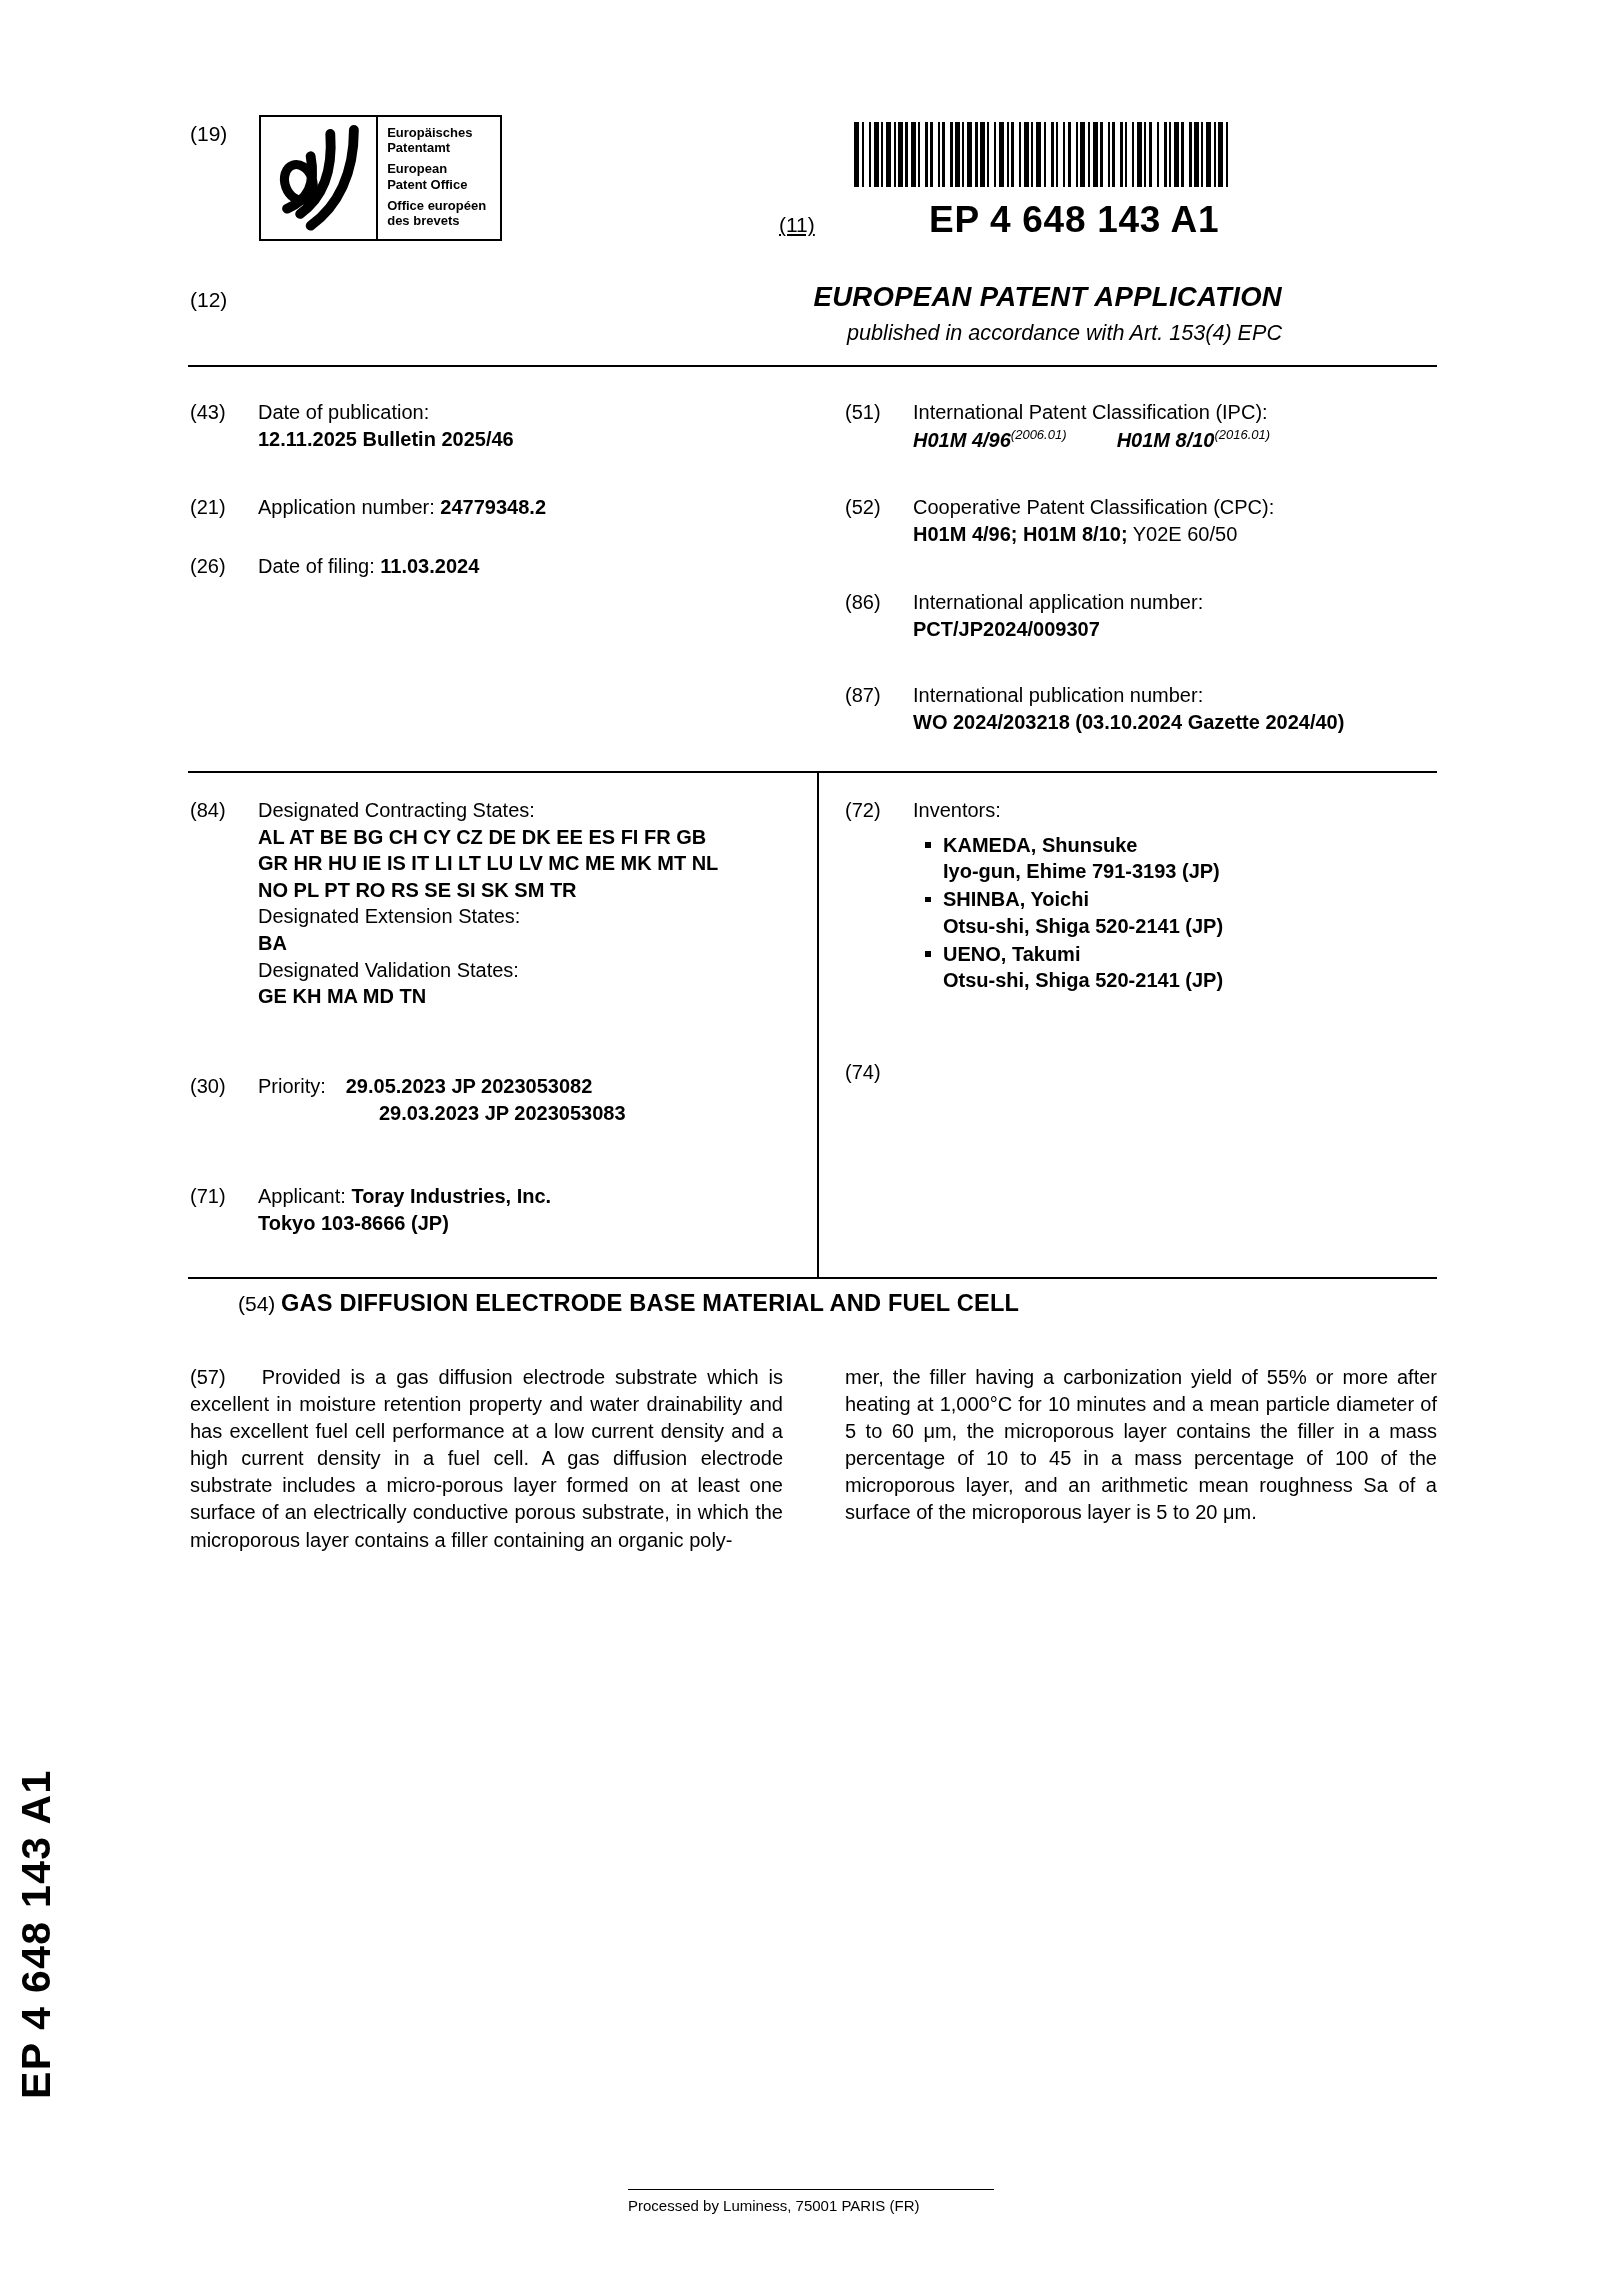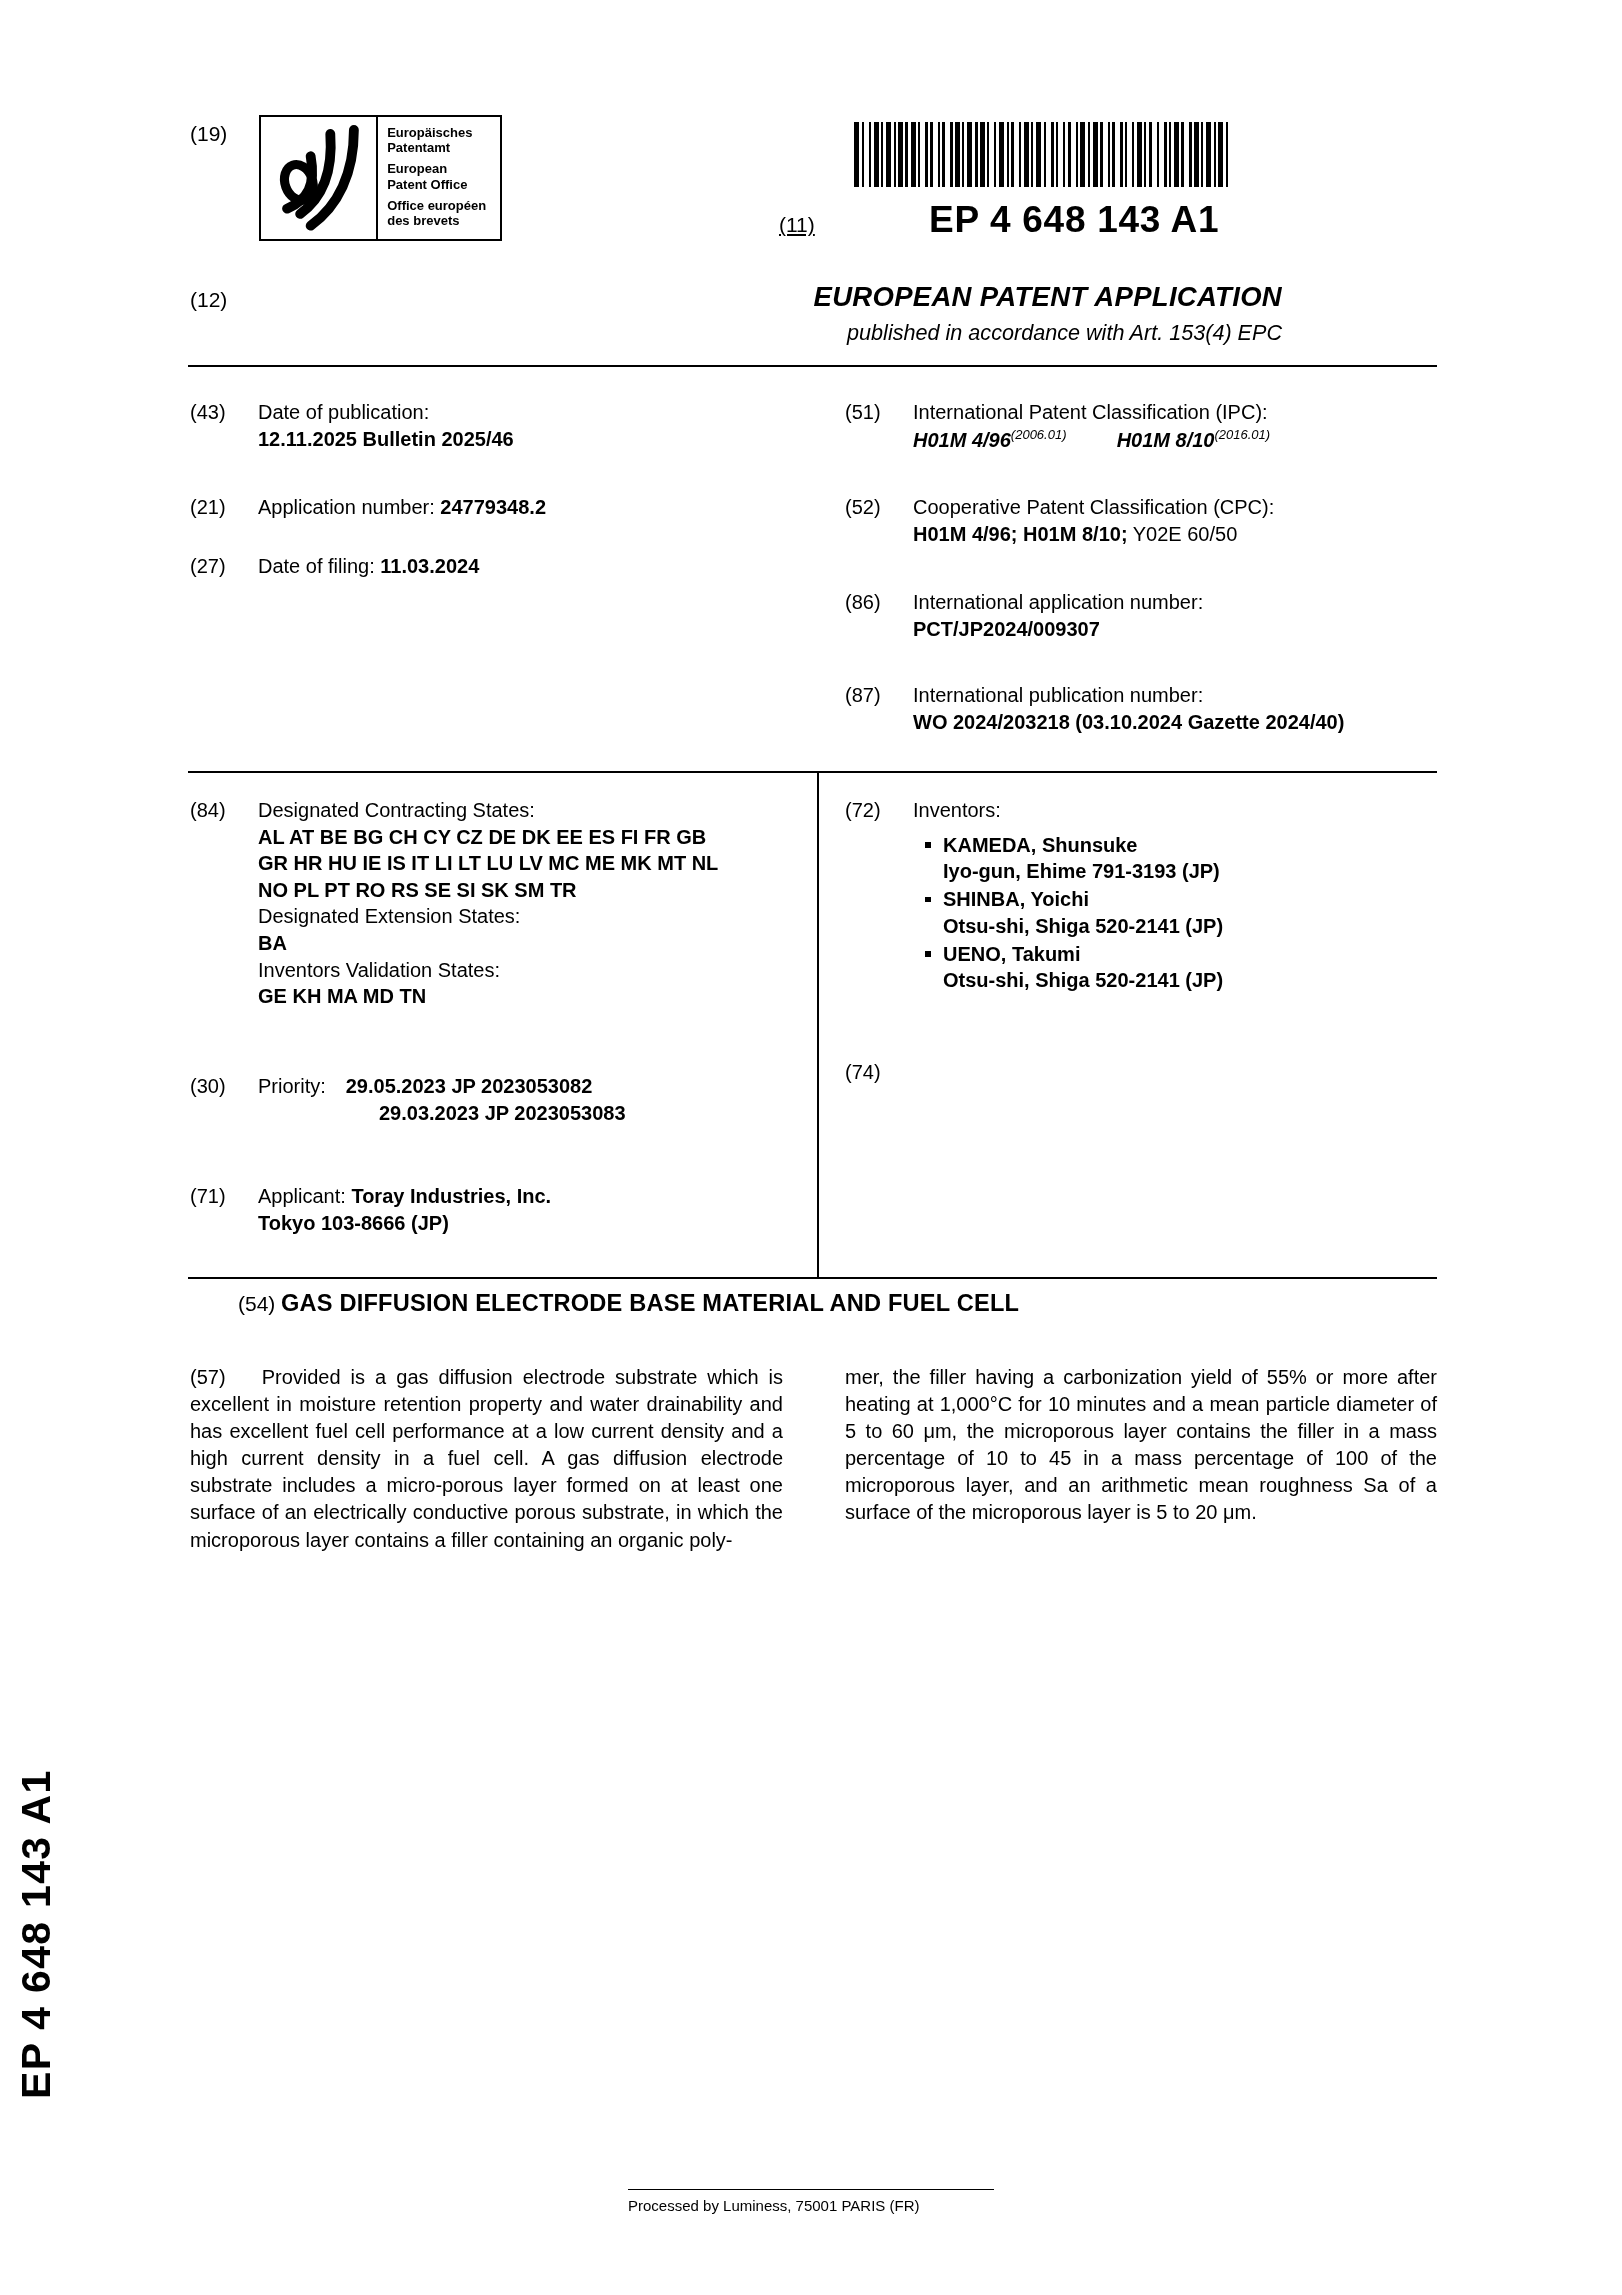--- a/index.html
+++ b/index.html
@@ -415,21 +415,21 @@
 
   <div class="field" style="left:190px; top:494px; width:609px;">
     <span class="code">(21)</span>
     <div class="body">
       <span>Application number:</span>
       <span class="b">24779348.2</span>
     </div>
   </div>
 
   <div class="field" style="left:190px; top:553px; width:609px;">
-    <span class="code">(27)</span>
+    <span class="code">(26)</span>
     <div class="body">
       <span>Date of filing:</span>
       <span class="b">11.03.2024</span>
     </div>
   </div>
 
   <div class="field" style="left:845px; top:399px; width:609px;">
     <span class="code">(51)</span>
     <div class="body">
       <span>International Patent Classification (IPC):</span>
@@ -469,21 +469,21 @@
 
   <div class="field" style="left:190px; top:797px; width:615px;">
     <span class="code">(84)</span>
     <div class="body">
       <span>Designated Contracting States:</span>
       <span class="indent b">AL AT BE BG CH CY CZ DE DK EE ES FI FR GB</span>
       <span class="indent b">GR HR HU IE IS IT LI LT LU LV MC ME MK MT NL</span>
       <span class="indent b">NO PL PT RO RS SE SI SK SM TR</span>
       <span class="indent">Designated Extension States:</span>
       <span class="indent b">BA</span>
-      <span class="indent">Inventors Validation States:</span>
+      <span class="indent">Designated Validation States:</span>
       <span class="indent b">GE KH MA MD TN</span>
     </div>
   </div>
 
   <div class="field" style="left:190px; top:1073px; width:615px;">
     <span class="code">(30)</span>
     <div class="body">
       <span>Priority:</span>
       <span class="b" style="margin-left:14.4px;">29.05.2023  JP 2023053082</span>
       <span class="indent b" style="margin-left:121px;">29.03.2023  JP 2023053083</span>

